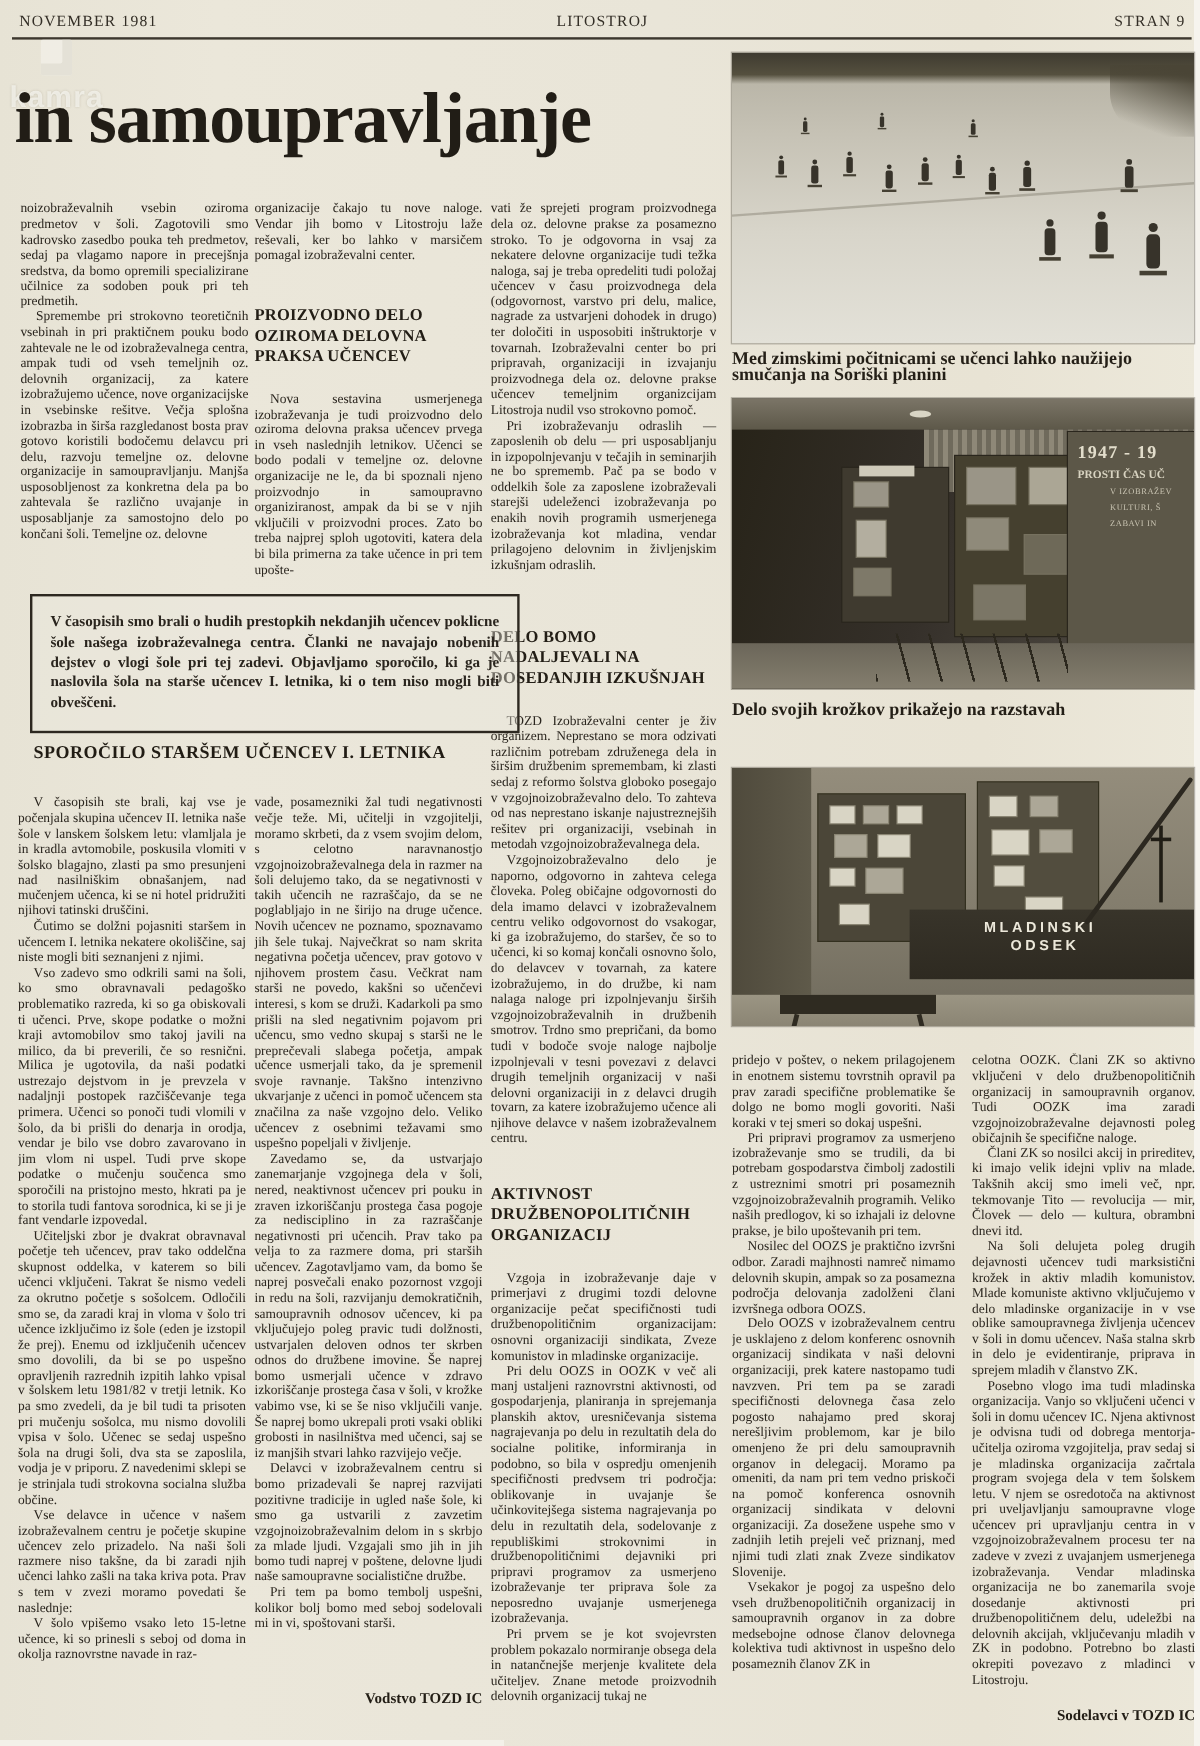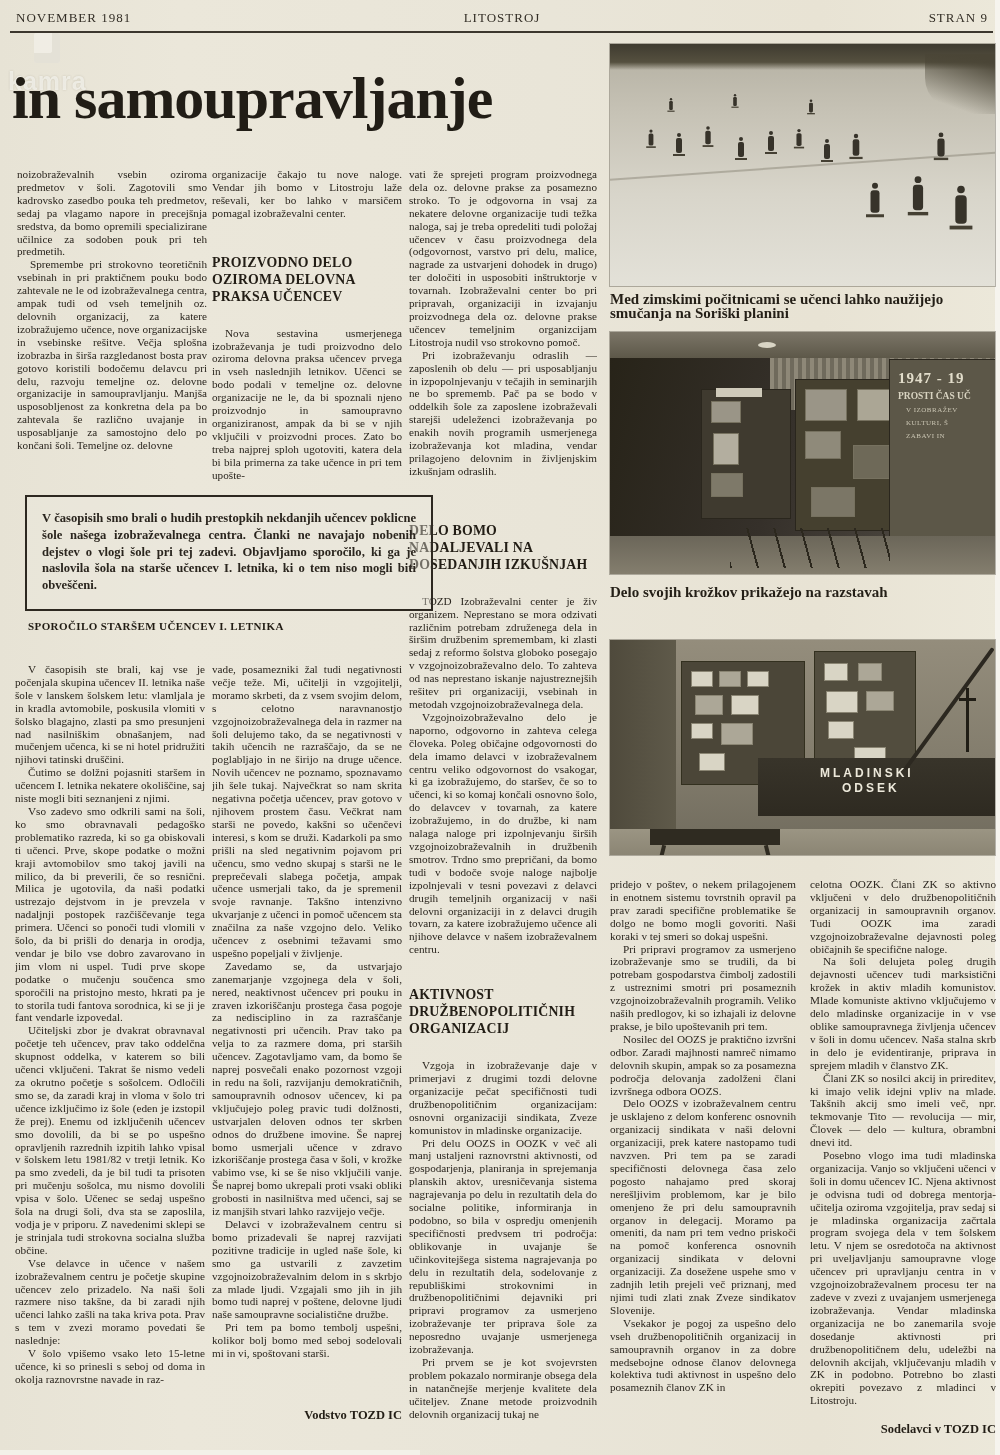--- a/index.html
+++ b/index.html
@@ -29,21 +29,21 @@
   .col p{margin:0;text-align:justify;font-size:11.2px;line-height:12.9px;}
   .col p.ind{text-indent:13px;}
   h3.ch{margin:30px 0 22px;font-size:13.8px;line-height:17px;font-weight:bold;letter-spacing:.2px;color:#221d15;}
   h3.ch.first{margin-top:34px;}
   .sig{position:absolute;font-weight:bold;font-size:12.5px;text-align:right;color:#221d15;}
 
   
   .notice{position:absolute;top:495px;left:25px;width:374px;border:2px solid #2d2820;
           padding:13px 15px 15px;background:rgba(236,232,222,.4);}
   .notice p{margin:0;font-size:12.6px;line-height:16.8px;font-weight:bold;text-align:justify;}
-  .sechead{position:absolute;top:620px;left:28px;font-size:11px;font-weight:bold;letter-spacing:.4px;color:#211c14;}
+  .sechead{position:absolute;top:620px;left:28px;font-size:15px;font-weight:bold;letter-spacing:.4px;color:#211c14;}
 
   
   .photo{position:absolute;overflow:hidden;box-shadow:0 0 0 1px rgba(60,55,44,.35);}
   .cap{position:absolute;font-size:15px;font-weight:bold;line-height:14px;color:#241f17;text-align:left;}
 
   
   .ph1{top:44px;left:610px;width:385px;height:242px;
        background:linear-gradient(180deg,#b3afa1 0%,#c6c2b5 28%,#d8d5ca 62%,#e3e1d8 100%);}
   .ph1 .trees{position:absolute;top:0;left:0;right:0;height:26px;
        background:linear-gradient(180deg,#3f3b30 0%,#55503f 70%,rgba(85,80,63,0) 100%);}
@@ -65,21 +65,21 @@
   .ph2 .panelB{position:absolute;top:48px;left:186px;width:112px;height:150px;background:#45402f;box-shadow:0 0 0 1px #2a261d;}
   .ph2 .panelC{position:absolute;top:28px;left:280px;width:105px;height:188px;background:#5c5748;box-shadow:0 0 0 1px #2a261d;padding:10px 8px;box-sizing:border-box;}
   .ph2 .thumb{position:absolute;background:#9a9587;box-shadow:0 0 0 1px #76715f;}
   .ph2 .label{position:absolute;top:56px;left:106px;width:46px;height:9px;background:#cfcaba;}
   .ph2 .floor{position:absolute;bottom:0;left:0;right:0;height:38px;
        background:linear-gradient(180deg,#6b6659,#847e6e);}
   .ph2 .legs{position:absolute;bottom:6px;left:120px;width:160px;height:40px;
        background:repeating-linear-gradient(75deg,#2c281e 0 2px,transparent 2px 26px);}
   .sign1{font-size:15px;font-weight:bold;color:#e2ddcb;letter-spacing:1px;white-space:nowrap;}
   .sign2{font-size:9.5px;font-weight:bold;color:#d8d3c1;margin-top:4px;white-space:nowrap;}
-  .sign3{font-size:7px;color:#c9c4b2;margin-top:5px;letter-spacing:.5px;white-space:nowrap;padding-left:8px;}
+  .sign3{font-size:7px;color:#c9c4b2;margin-top:5px;letter-spacing:.5px;white-space:nowrap;padding-left:8px;margin-left:19px;}
 
   
   .ph3{top:640px;left:610px;width:385px;height:215px;
        background:linear-gradient(180deg,#948d7c 0%,#837d6d 55%,#6f6a5c 100%);}
   .ph3 .darkL{position:absolute;top:0;left:0;width:66px;height:100%;background:linear-gradient(90deg,#4f4a3c,#5f5a4a);}
   .ph3 .boardA{position:absolute;top:22px;left:72px;width:122px;height:122px;background:#4b4638;box-shadow:0 0 0 1px #33301f;}
   .ph3 .boardB{position:absolute;top:12px;left:205px;width:100px;height:142px;background:#524d3e;box-shadow:0 0 0 1px #33301f;}
   .ph3 .paper{position:absolute;background:#d9d5c5;box-shadow:0 0 0 1px #8a8573;}
   .ph3 .paper.g{background:#aca797;}
   .ph3 .band{position:absolute;top:118px;left:148px;width:237px;height:58px;background:linear-gradient(180deg,#38342a,#2e2a21);}
@@ -163,22 +163,22 @@
   <div class="col" style="top:878px;left:610px;width:186px;height:577px;">
     <p>pridejo v poštev, o nekem prilagojenem in enotnem sistemu tovrstnih opravil pa prav zaradi specifične problematike še dolgo ne bomo mogli govoriti. Naši koraki v tej smeri so dokaj uspešni.</p>
     <p class="ind">Pri pripravi programov za usmerjeno izobraževanje smo se trudili, da bi potrebam gospodarstva čimbolj zadostili z ustreznimi smotri pri posameznih vzgojnoizobraževalnih programih. Veliko naših predlogov, ki so izhajali iz delovne prakse, je bilo upoštevanih pri tem.</p>
     <p class="ind">Nosilec del OOZS je praktično izvršni odbor. Zaradi majhnosti namreč nimamo delovnih skupin, ampak so za posamezna področja delovanja zadolženi člani izvršnega odbora OOZS.</p>
     <p class="ind">Delo OOZS v izobraževalnem centru je usklajeno z delom konferenc osnovnih organizacij sindikata v naši delovni organizaciji, prek katere nastopamo tudi navzven. Pri tem pa se zaradi specifičnosti delovnega časa zelo pogosto nahajamo pred skoraj nerešljivim problemom, kar je bilo omenjeno že pri delu samoupravnih organov in delegacij. Moramo pa omeniti, da nam pri tem vedno priskoči na pomoč konferenca osnovnih organizacij sindikata v delovni organizaciji. Za dosežene uspehe smo v zadnjih letih prejeli več priznanj, med njimi tudi zlati znak Zveze sindikatov Slovenije.</p>
     <p class="ind">Vsekakor je pogoj za uspešno delo vseh družbenopolitičnih organizacij in samoupravnih organov in za dobre medsebojne odnose članov delovnega kolektiva tudi aktivnost in uspešno delo posameznih članov ZK in</p>
   </div>
 
   <div class="col" style="top:878px;left:810px;width:186px;height:540px;">
     <p>celotna OOZK. Člani ZK so aktivno vključeni v delo družbenopolitičnih organizacij in samoupravnih organov. Tudi OOZK ima zaradi vzgojnoizobraževalne dejavnosti poleg običajnih še specifične naloge.</p>
+    <p class="ind">Člani ZK so nosilci akcij in prireditev, ki imajo velik idejni vpliv na mlade. Takšnih akcij smo imeli več, npr. tekmovanje Tito — revolucija — mir, Človek — delo — kultura, obrambni dnevi itd.</p>
     <p class="ind">Na šoli delujeta poleg drugih dejavnosti učencev tudi marksistični krožek in aktiv mladih komunistov. Mlade komuniste aktivno vključujemo v delo mladinske organizacije in v vse oblike samoupravnega življenja učencev v šoli in domu učencev. Naša stalna skrb in delo je evidentiranje, priprava in sprejem mladih v članstvo ZK.</p>
-    <p class="ind">Člani ZK so nosilci akcij in prireditev, ki imajo velik idejni vpliv na mlade. Takšnih akcij smo imeli več, npr. tekmovanje Tito — revolucija — mir, Človek — delo — kultura, obrambni dnevi itd.</p>
     <p class="ind">Posebno vlogo ima tudi mladinska organizacija. Vanjo so vključeni učenci v šoli in domu učencev IC. Njena aktivnost je odvisna tudi od dobrega mentorja-učitelja oziroma vzgojitelja, prav sedaj si je mladinska organizacija začrtala program svojega dela v tem šolskem letu. V njem se osredotoča na aktivnost pri uveljavljanju samoupravne vloge učencev pri upravljanju centra in v vzgojnoizobraževalnem procesu ter na zadeve v zvezi z uvajanjem usmerjenega izobraževanja. Vendar mladinska organizacija ne bo zanemarila svoje dosedanje aktivnosti pri družbenopolitičnem delu, udeležbi na delovnih akcijah, vključevanju mladih v ZK in podobno. Potrebno bo zlasti okrepiti povezavo z mladinci v Litostroju.</p>
   </div>
   <div class="sig" style="top:1422px;left:810px;width:186px;">Sodelavci v TOZD IC</div>
 
   <div class="photo ph1">
     <div class="trees"></div>
     <div class="trees2"></div>
     <div class="track"></div>
     <div class="skier" style="left:38px;top:88px;transform:scale(.8);"></div>
     <div class="skier" style="left:66px;top:94px;"></div>

